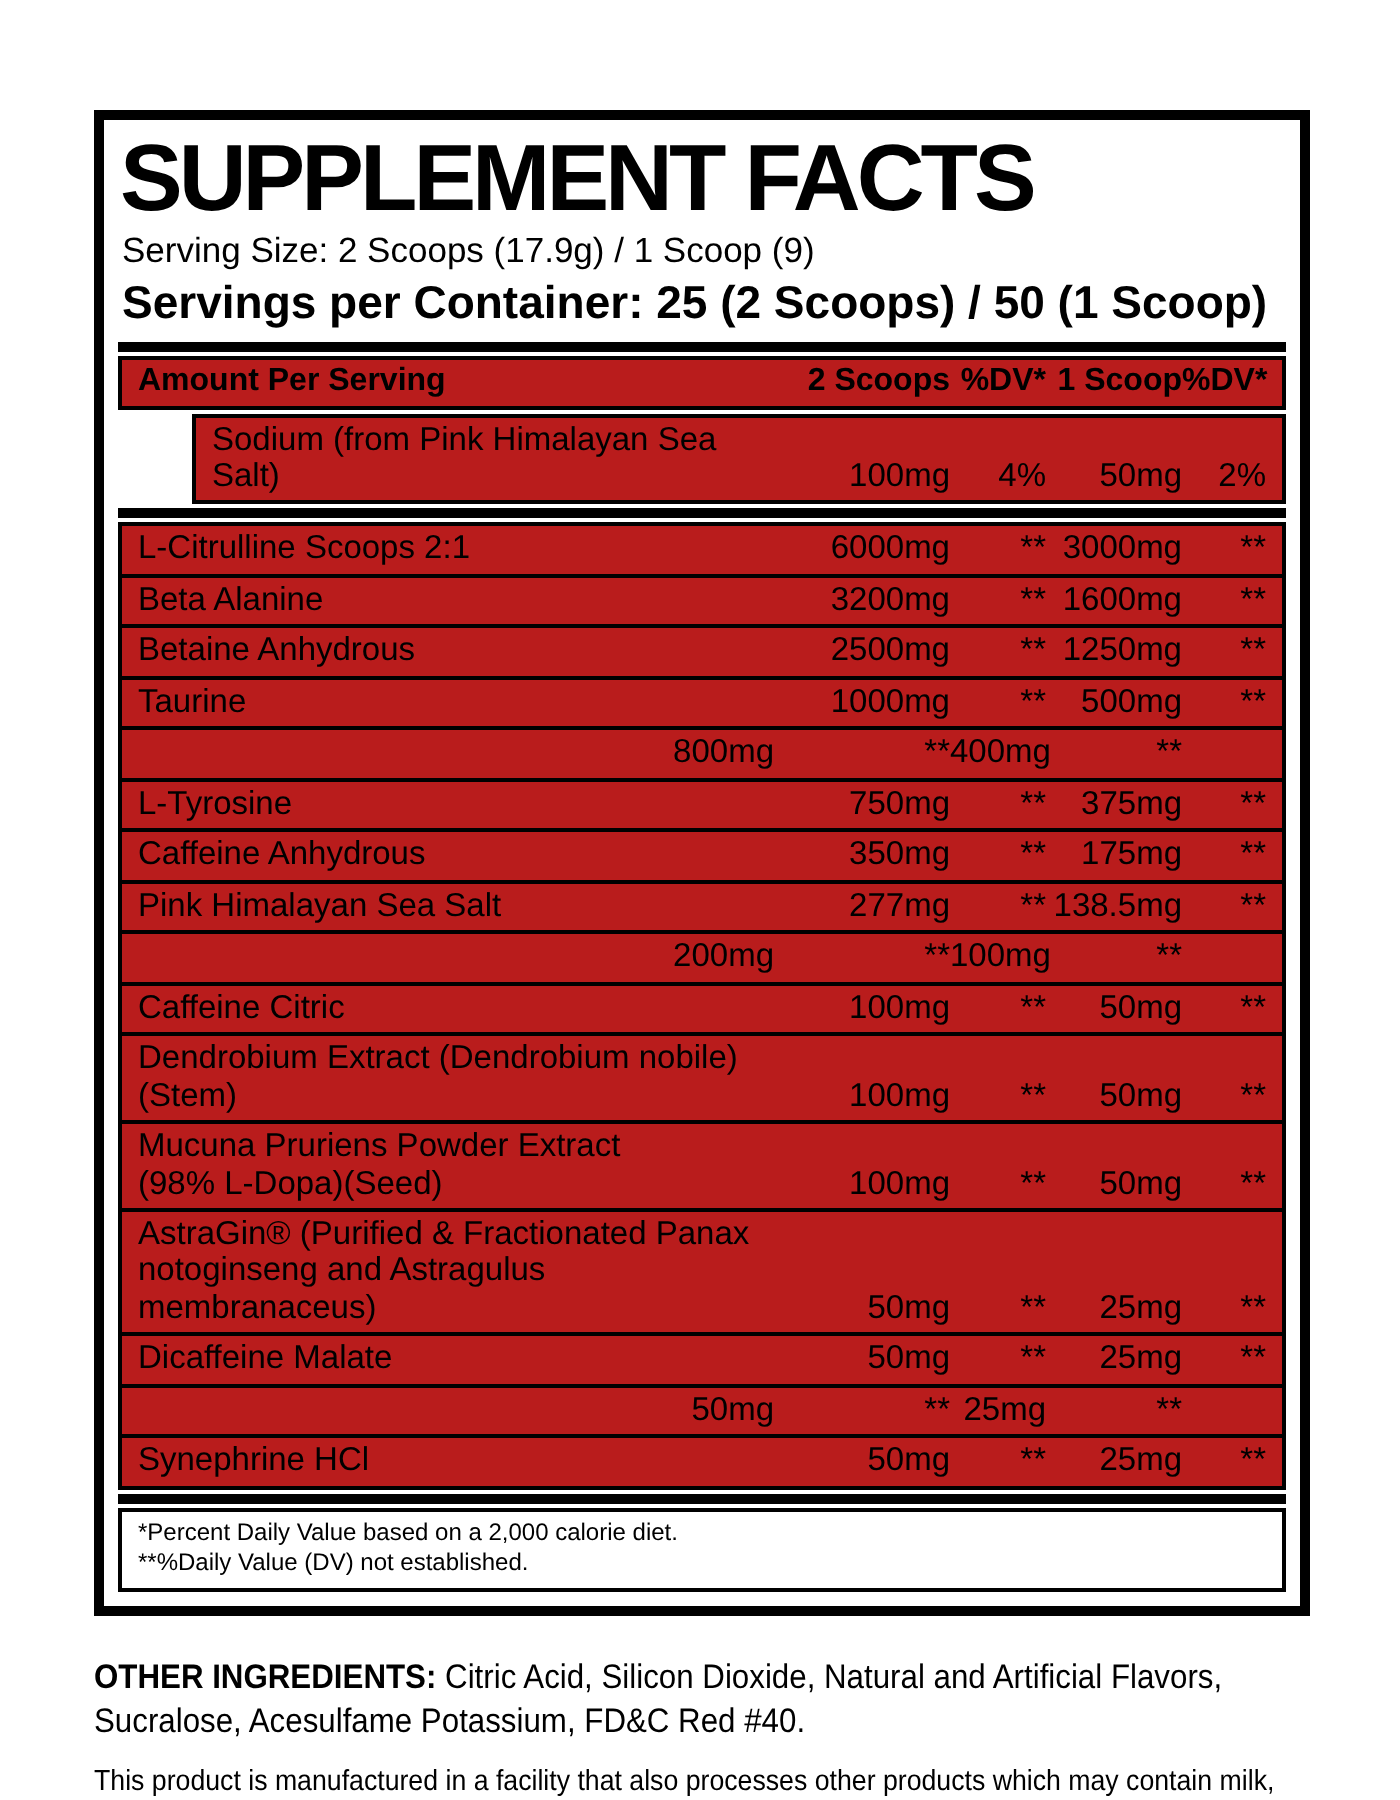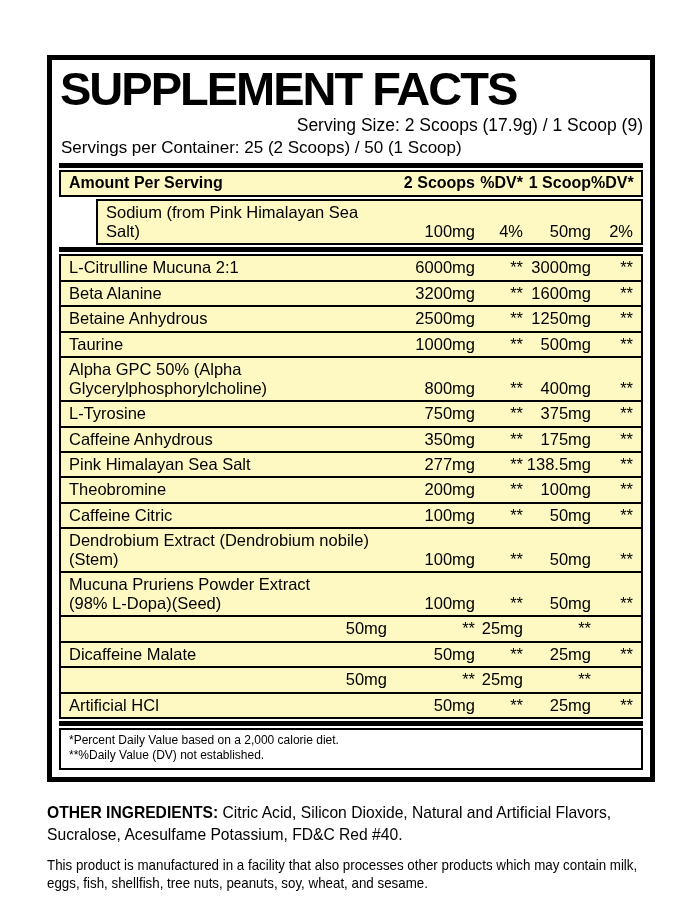--- a/index.html
+++ b/index.html
@@ -23,37 +23,36 @@
     font-weight: bold;
     letter-spacing: -2px;
     line-height: 1.0;
     white-space: nowrap;
     margin: 1px 0 3px 1px;
   }
   .serving-size {
     font-size: 17.5px;
     line-height: 1.2;
     margin: 0 0 2px 2px;
-    text-align: right;
   }
   .servings-container {
-    font-size: 17px;
-    font-weight: normal;
+    font-size: 23px;
+    font-weight: bold;
     line-height: 1.2;
     margin: 0 0 5px 2px;
   }
   .bar { height: 5px; background: #000; margin: 2px 0; }
 
   
   .row {
     display: grid;
     grid-template-columns: 1fr 88px 48px 68px 42px;
     align-items: end;
     border: 2px solid #000;
-    background: #fef9c3;
+    background: #b91c1c;
     padding: 2px 8px 3px 8px;
     font-size: 16.5px;
     line-height: 1.12;
   }
   .cell.val { text-align: right; }
   .cell.name { white-space: pre-line; padding-right: 4px; }
   .header-row { font-weight: bold; font-size: 16px; margin-bottom: 2px; }
   .sodium-row { margin-bottom: 2px; margin-left: 37px; }
   .rows .row + .row { margin-top: -2px; }
 
@@ -111,21 +110,21 @@
       <span class="cell val">100mg</span>
       <span class="cell val">4%</span>
       <span class="cell val">50mg</span>
       <span class="cell val">2%</span>
     </div>
 
     <div class="bar"></div>
 
     <div class="rows" id="ingredient-rows">
         <div class="row ingredient-row">
-    <span class="cell name">L-Citrulline Mucuna 2:1</span>
+    <span class="cell name">L-Citrulline Scoops 2:1</span>
     <span class="cell val">6000mg</span>
     <span class="cell val">**</span>
     <span class="cell val">3000mg</span>
     <span class="cell val">**</span>
   </div>
         <div class="row ingredient-row">
     <span class="cell name">Beta Alanine</span>
     <span class="cell val">3200mg</span>
     <span class="cell val">**</span>
     <span class="cell val">1600mg</span>
@@ -139,21 +138,20 @@
     <span class="cell val">**</span>
   </div>
         <div class="row ingredient-row">
     <span class="cell name">Taurine</span>
     <span class="cell val">1000mg</span>
     <span class="cell val">**</span>
     <span class="cell val">500mg</span>
     <span class="cell val">**</span>
   </div>
         <div class="row ingredient-row">
-    <span class="cell name">Alpha GPC 50% (Alpha Glycerylphosphorylcholine)</span>
     <span class="cell val">800mg</span>
     <span class="cell val">**</span>
     <span class="cell val">400mg</span>
     <span class="cell val">**</span>
   </div>
         <div class="row ingredient-row">
     <span class="cell name">L-Tyrosine</span>
     <span class="cell val">750mg</span>
     <span class="cell val">**</span>
     <span class="cell val">375mg</span>
@@ -167,21 +165,20 @@
     <span class="cell val">**</span>
   </div>
         <div class="row ingredient-row">
     <span class="cell name">Pink Himalayan Sea Salt</span>
     <span class="cell val">277mg</span>
     <span class="cell val">**</span>
     <span class="cell val">138.5mg</span>
     <span class="cell val">**</span>
   </div>
         <div class="row ingredient-row">
-    <span class="cell name">Theobromine</span>
     <span class="cell val">200mg</span>
     <span class="cell val">**</span>
     <span class="cell val">100mg</span>
     <span class="cell val">**</span>
   </div>
         <div class="row ingredient-row">
     <span class="cell name">Caffeine Citric</span>
     <span class="cell val">100mg</span>
     <span class="cell val">**</span>
     <span class="cell val">50mg</span>
@@ -196,40 +193,42 @@
   </div>
         <div class="row ingredient-row">
     <span class="cell name">Mucuna Pruriens Powder Extract
 (98% L-Dopa)(Seed)</span>
     <span class="cell val">100mg</span>
     <span class="cell val">**</span>
     <span class="cell val">50mg</span>
     <span class="cell val">**</span>
   </div>
         <div class="row ingredient-row">
+    <span class="cell name">AstraGin® (Purified &amp; Fractionated Panax
+notoginseng and Astragulus membranaceus)</span>
     <span class="cell val">50mg</span>
     <span class="cell val">**</span>
     <span class="cell val">25mg</span>
     <span class="cell val">**</span>
   </div>
         <div class="row ingredient-row">
     <span class="cell name">Dicaffeine Malate</span>
     <span class="cell val">50mg</span>
     <span class="cell val">**</span>
     <span class="cell val">25mg</span>
     <span class="cell val">**</span>
   </div>
         <div class="row ingredient-row">
     <span class="cell val">50mg</span>
     <span class="cell val">**</span>
     <span class="cell val">25mg</span>
     <span class="cell val">**</span>
   </div>
         <div class="row ingredient-row">
-    <span class="cell name">Artificial HCl</span>
+    <span class="cell name">Synephrine HCl</span>
     <span class="cell val">50mg</span>
     <span class="cell val">**</span>
     <span class="cell val">25mg</span>
     <span class="cell val">**</span>
   </div>
       </div>
 
     <div class="bar"></div>
 
     <div class="footnote-box">

